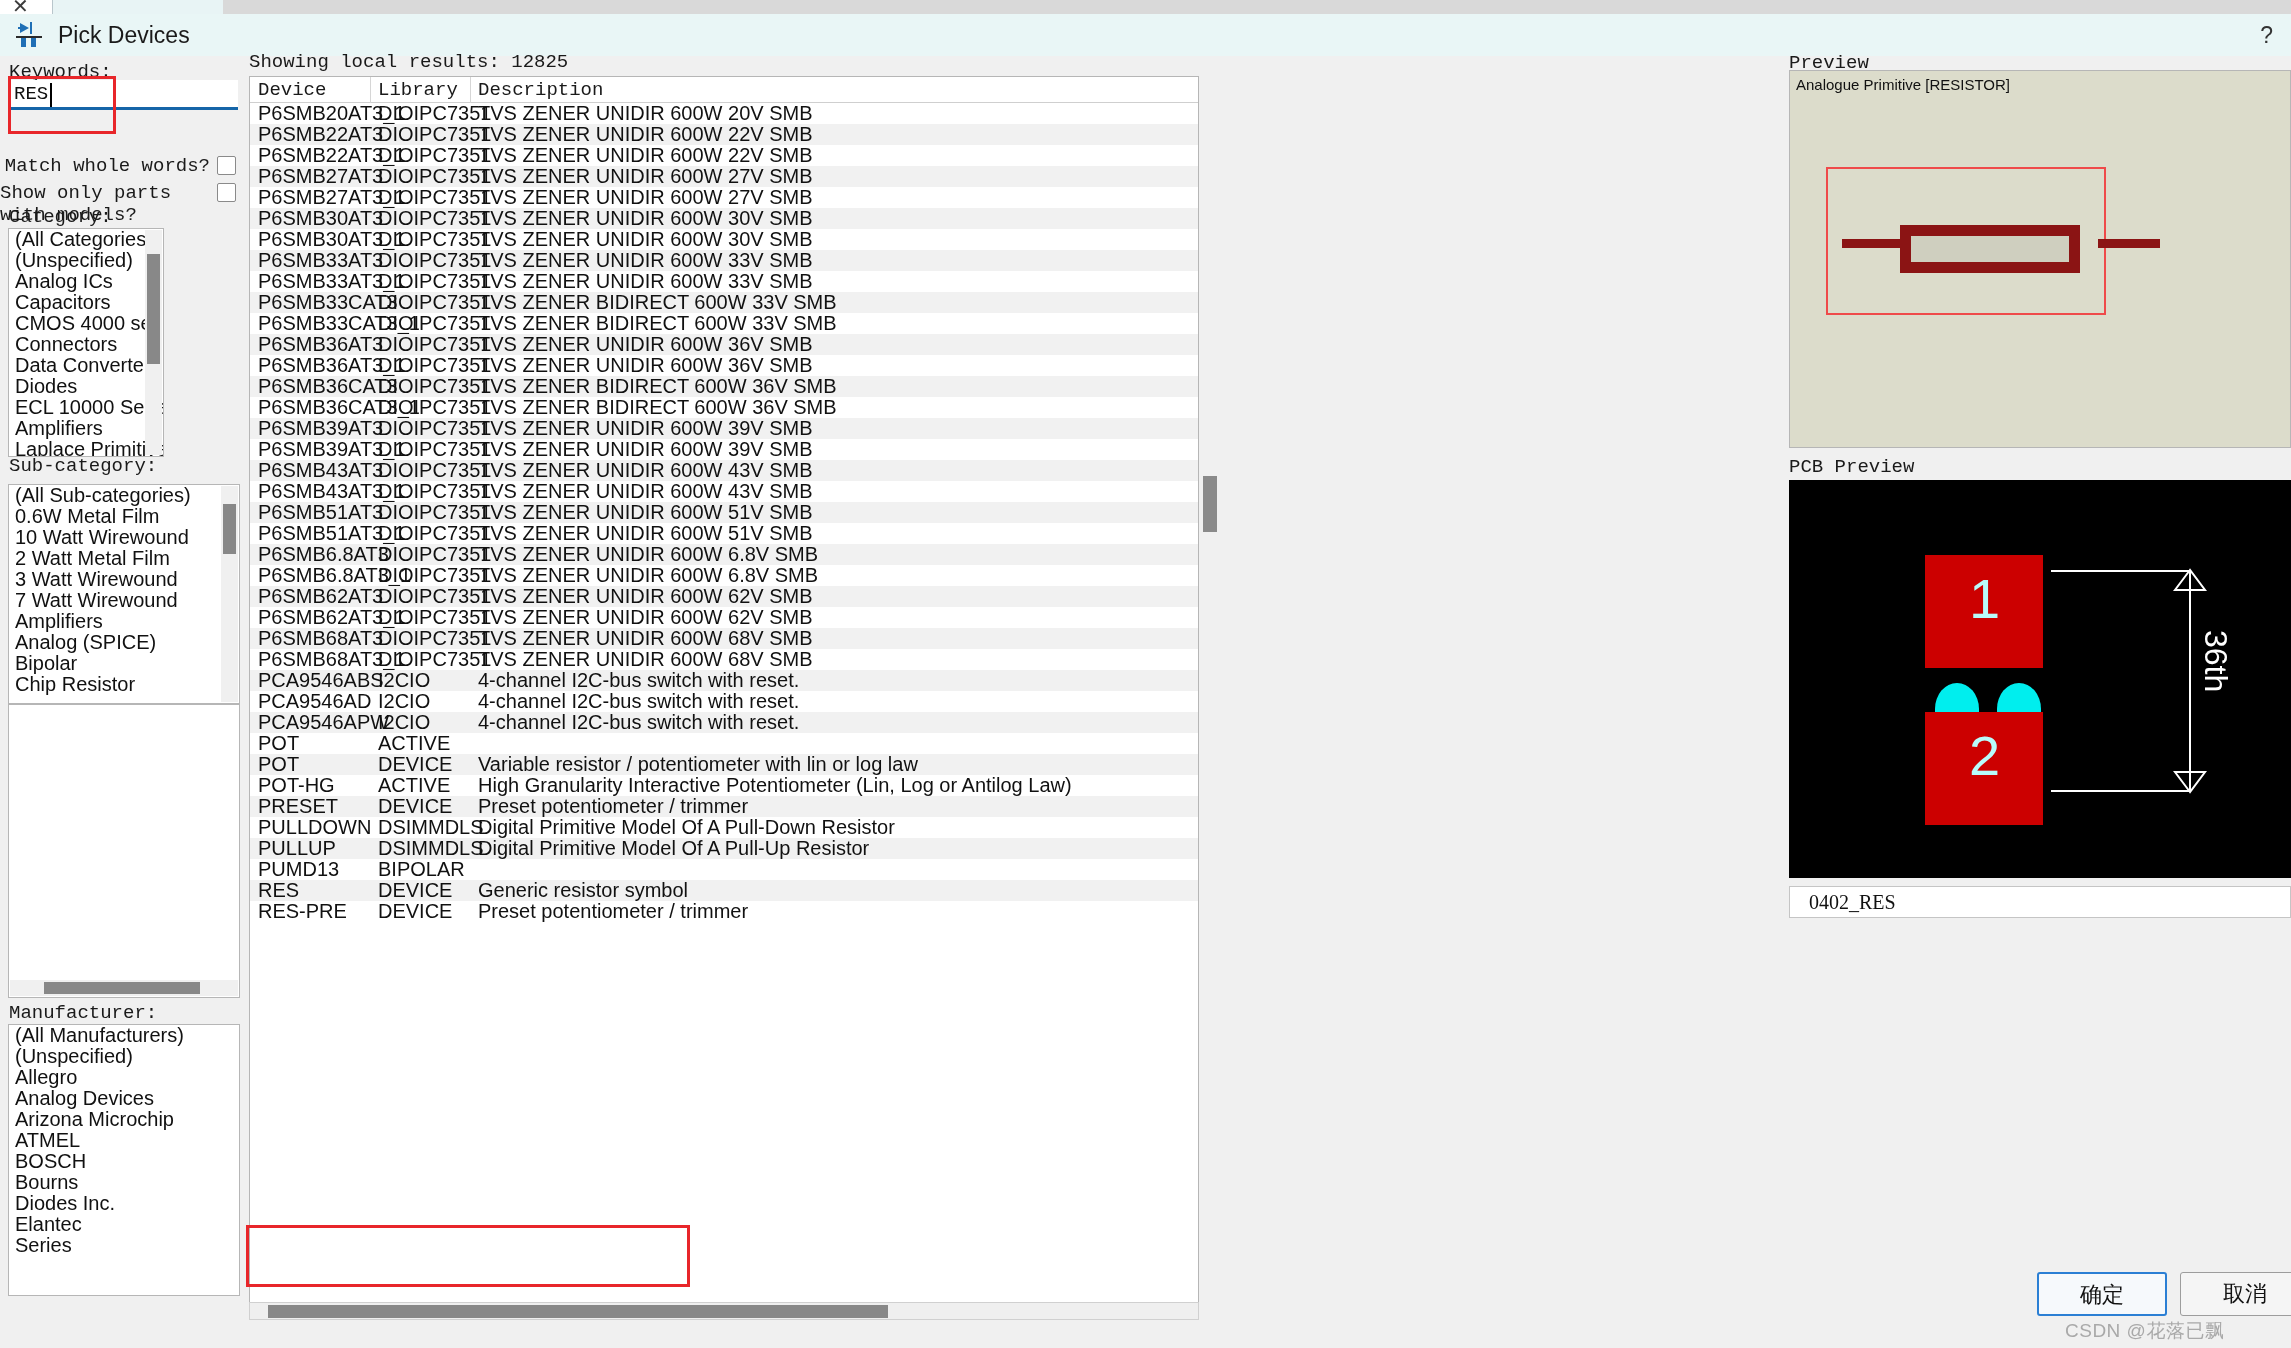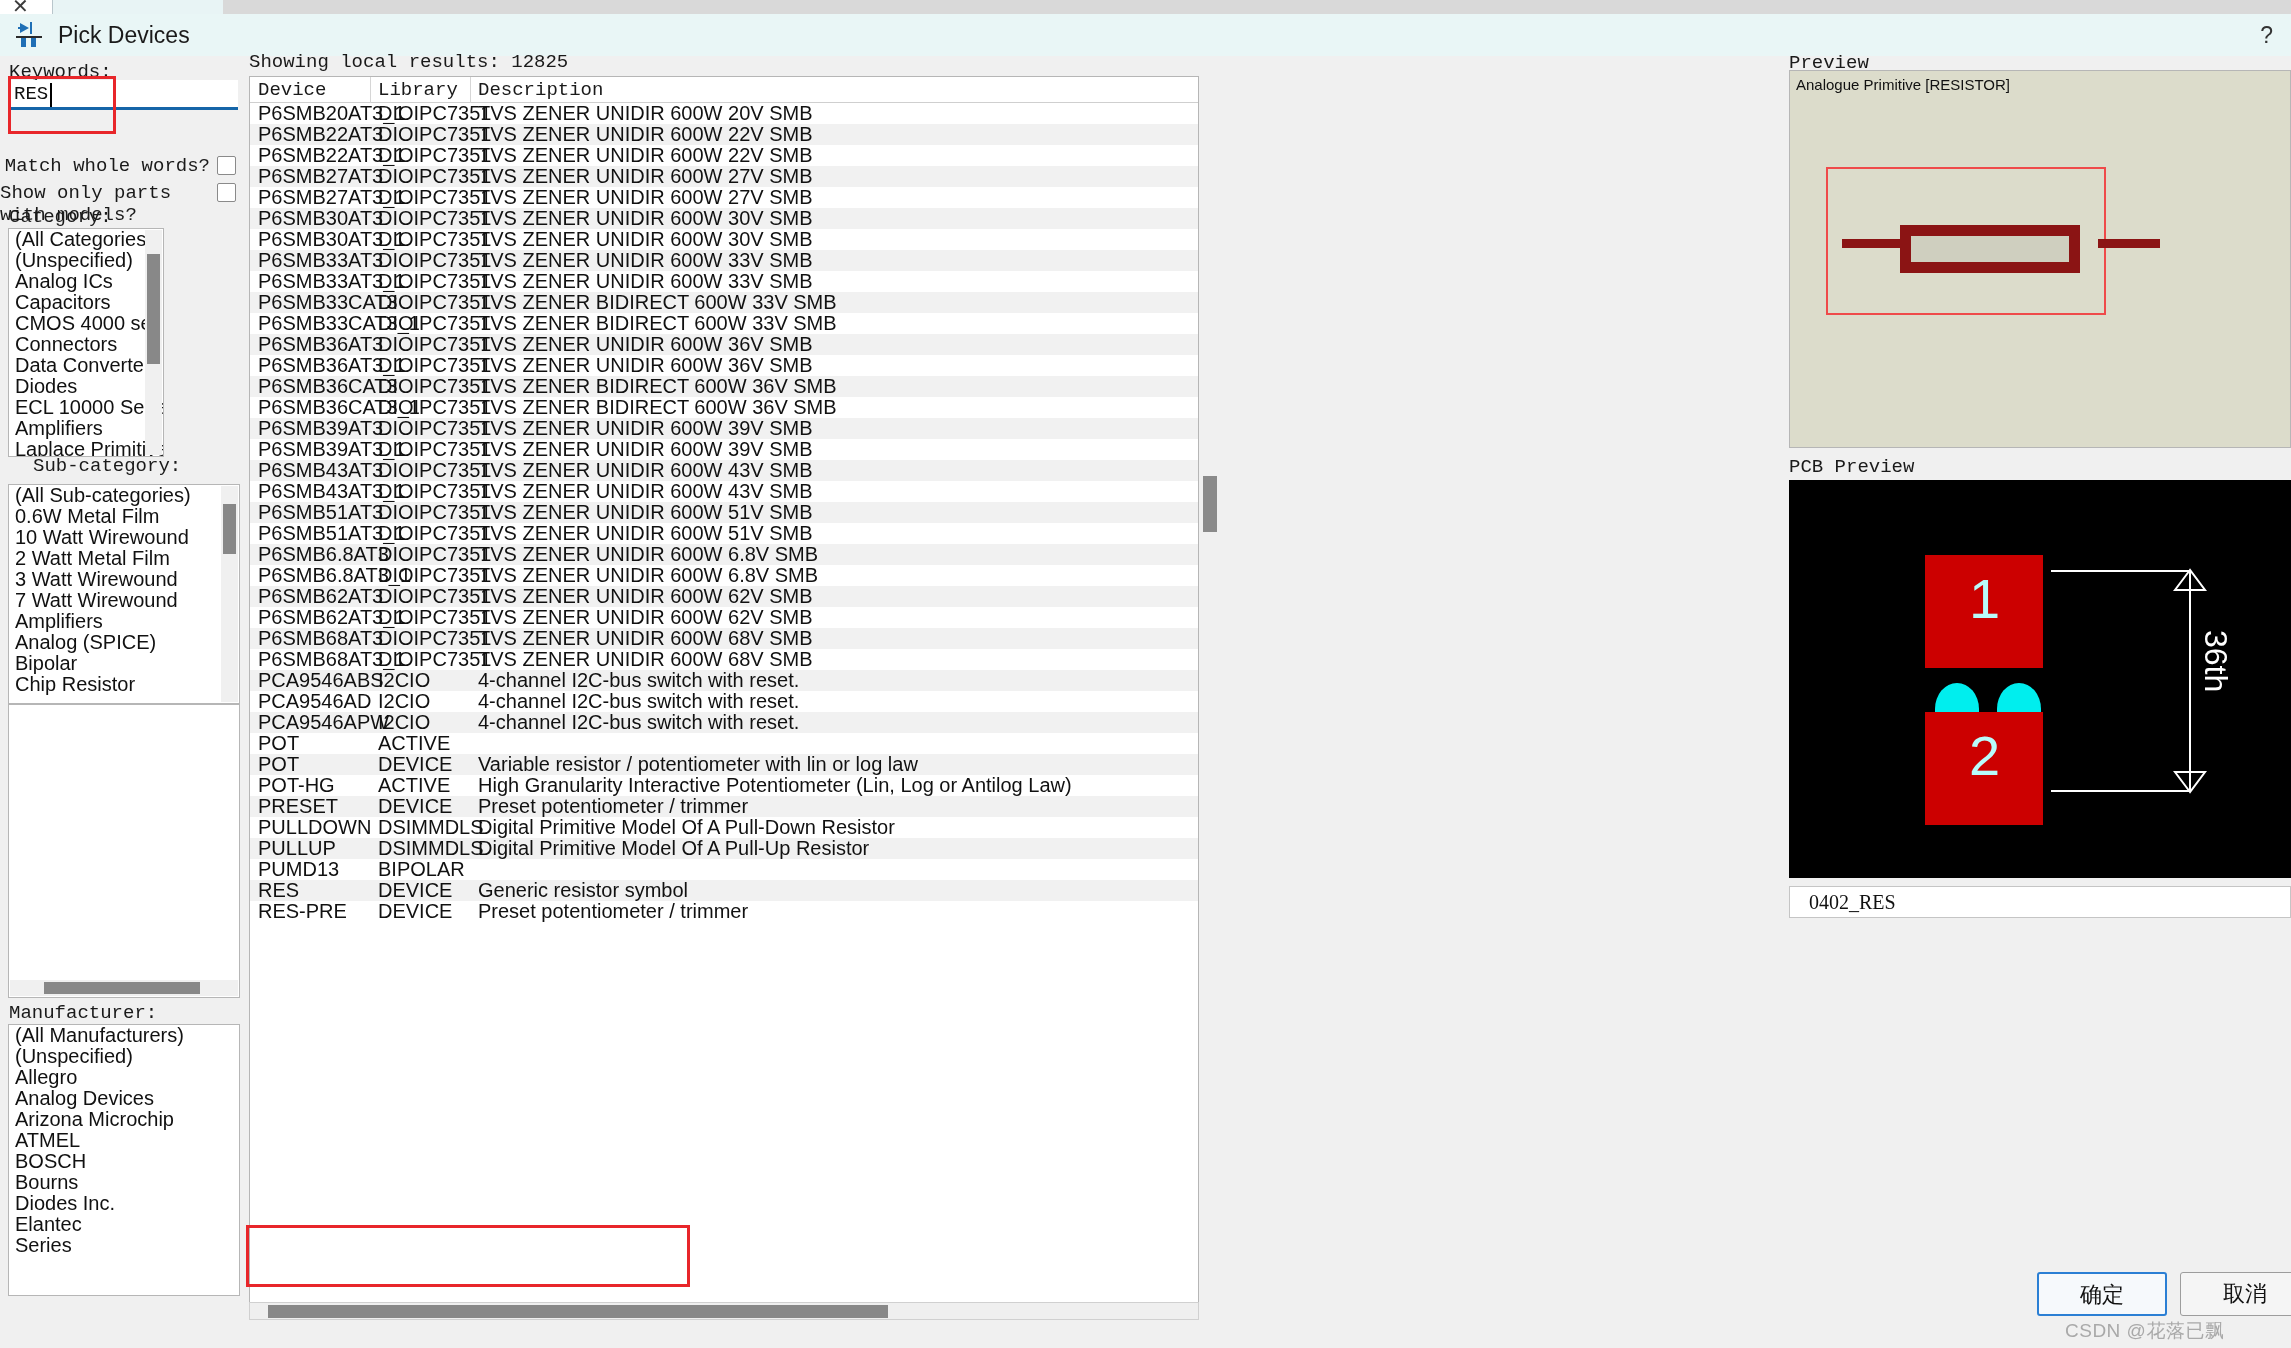--- a/index.html
+++ b/index.html
@@ -253,21 +253,21 @@
         <div class="li">Data Converters</div>
         <div class="li">Diodes</div>
         <div class="li">ECL 10000 Series</div>
         <div class="li">Amplifiers</div>
         <div class="li">Laplace Primitives</div>
       <div class="vscroll">
         <div class="vthumb" style="top:24px; height:110px;"></div>
       </div>
     </div>
 
-    <div class="mono-label sec-label" style="top:399px;margin-left:24px;">Sub-category:</div>
+    <div class="mono-label sec-label" style="top:399px;">Sub-category:</div>
     <div class="listbox" id="sub-list" style="top:428px; width:232px; height:220px;">
         <div class="li">(All Sub-categories)</div>
         <div class="li">0.6W Metal Film</div>
         <div class="li">10 Watt Wirewound</div>
         <div class="li">2 Watt Metal Film</div>
         <div class="li">3 Watt Wirewound</div>
         <div class="li">7 Watt Wirewound</div>
         <div class="li">Amplifiers</div>
         <div class="li">Analog (SPICE)</div>
         <div class="li">Bipolar</div>

